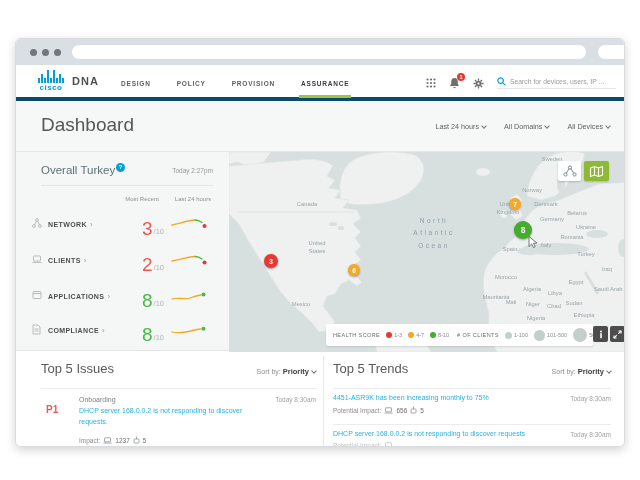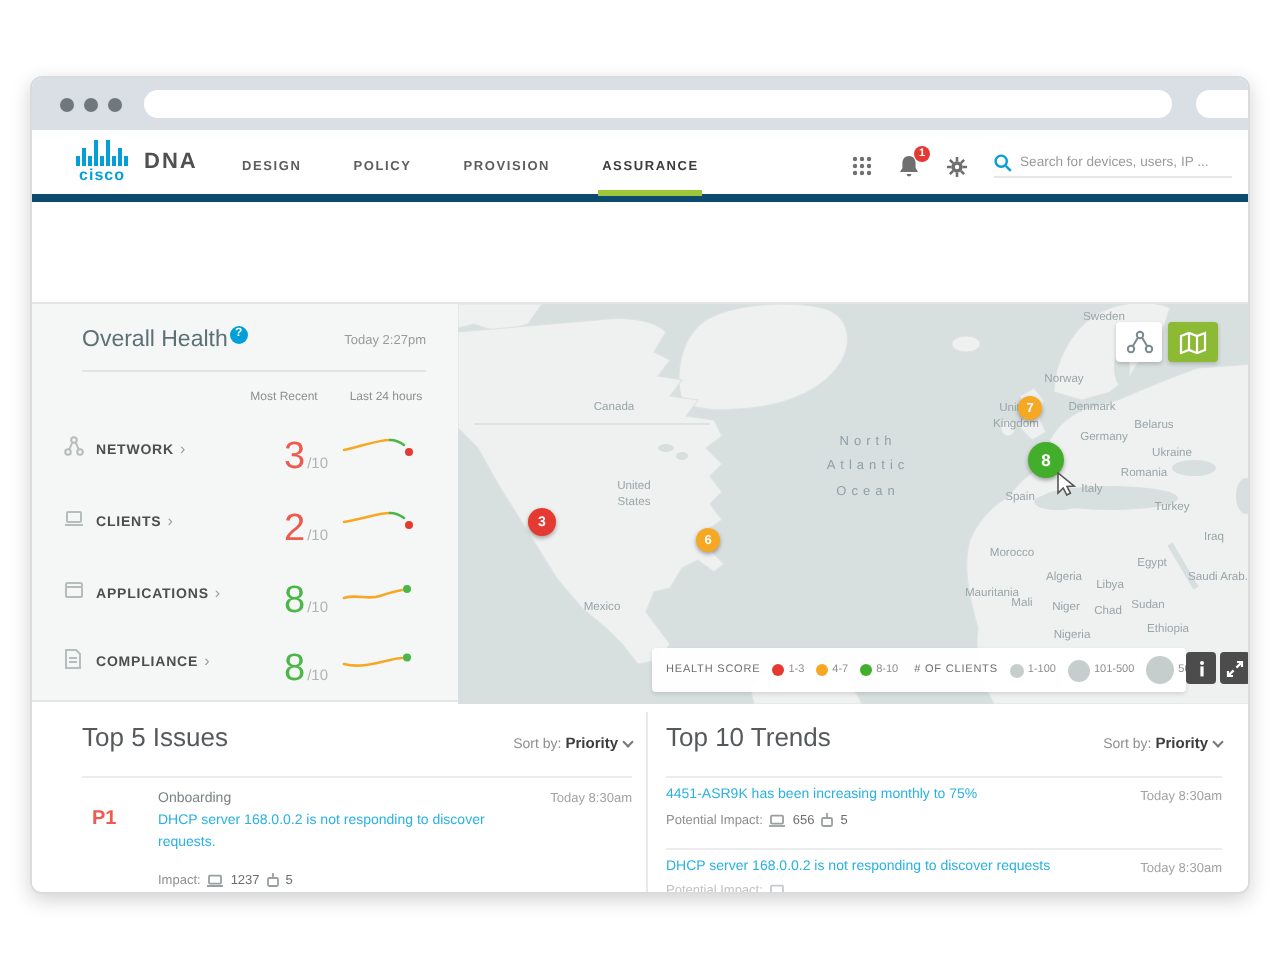--- a/index.html
+++ b/index.html
@@ -210,24 +210,32 @@
         <span class="search">
           <svg width="9" height="9" viewBox="0 0 9 9">
               <circle cx="3.6" cy="3.6" r="2.8" fill="none" stroke="#049fd9" stroke-width="1.2"></circle>
               <line x1="5.9" y1="5.9" x2="8.4" y2="8.4" stroke="#049fd9" stroke-width="1.2"></line>
             </svg>
           <input type="text" placeholder="Search for devices, users, IP ..." style="">
         </span>
       </div>
     </div>
 
+    <div class="pagehead">
+      <div class="page-title">Dashboard</div>
+      <div class="filters">
+        <span class="filter"><span>Last 24 hours</span><i class="chev"></i></span>
+        <span class="filter"><span>All Domains</span><i class="chev"></i></span>
+        <span class="filter"><span>All Devices</span><i class="chev"></i></span>
+      </div>
+    </div>
 
     <div class="band">
       <div class="health">
-        <div class="oh-title"><span>Overall Health</span><span class="help-badge">?</span></div>
+        <div class="oh-title"><span>Overall Turkey</span><span class="help-badge">?</span></div>
         <div class="oh-time">Today 2:27pm</div>
         <div class="oh-div"></div>
         <div class="colhead c1">Most Recent</div>
         <div class="colhead c2">Last 24 hours</div>
 
         <div class="hrow" style="top:58px">
           <span class="hicon">
               <svg width="10" height="10" viewBox="0 0 10 10" fill="none" stroke="currentColor" stroke-width="1">
                 <circle cx="5" cy="2" r="1.4"></circle>
                 <circle cx="2" cy="8" r="1.4"></circle>
@@ -453,21 +461,21 @@
                 <rect x="1" y="3" width="5" height="4" rx="0.6"></rect>
                 <line x1="3.5" y1="0.5" x2="3.5" y2="3"></line>
               </svg>
             <span class="num">5</span>
           </span>
         </div>
       </div>
 
       <div class="col trends">
         <div class="sec-head">
-          <span class="sec-title">Top 10 Trends</span>
+          <span class="sec-title">Top 5 Trends</span>
           <span class="sortby"><span>Sort by:</span><b>Priority</b><i class="chev"></i></span>
         </div>
         <div class="sec-div"></div>
 
         <div class="t-row1">
           <span class="t-link">4451-ASR9K has been increasing monthly to 75%</span>
           <span class="t-time">Today 8:30am</span>
           <span class="t-impact">
             <span>Potential Impact:</span>
             <svg width="9" height="7" viewBox="0 0 9 7" fill="none" stroke="#9aa0a0" stroke-width="0.9">

